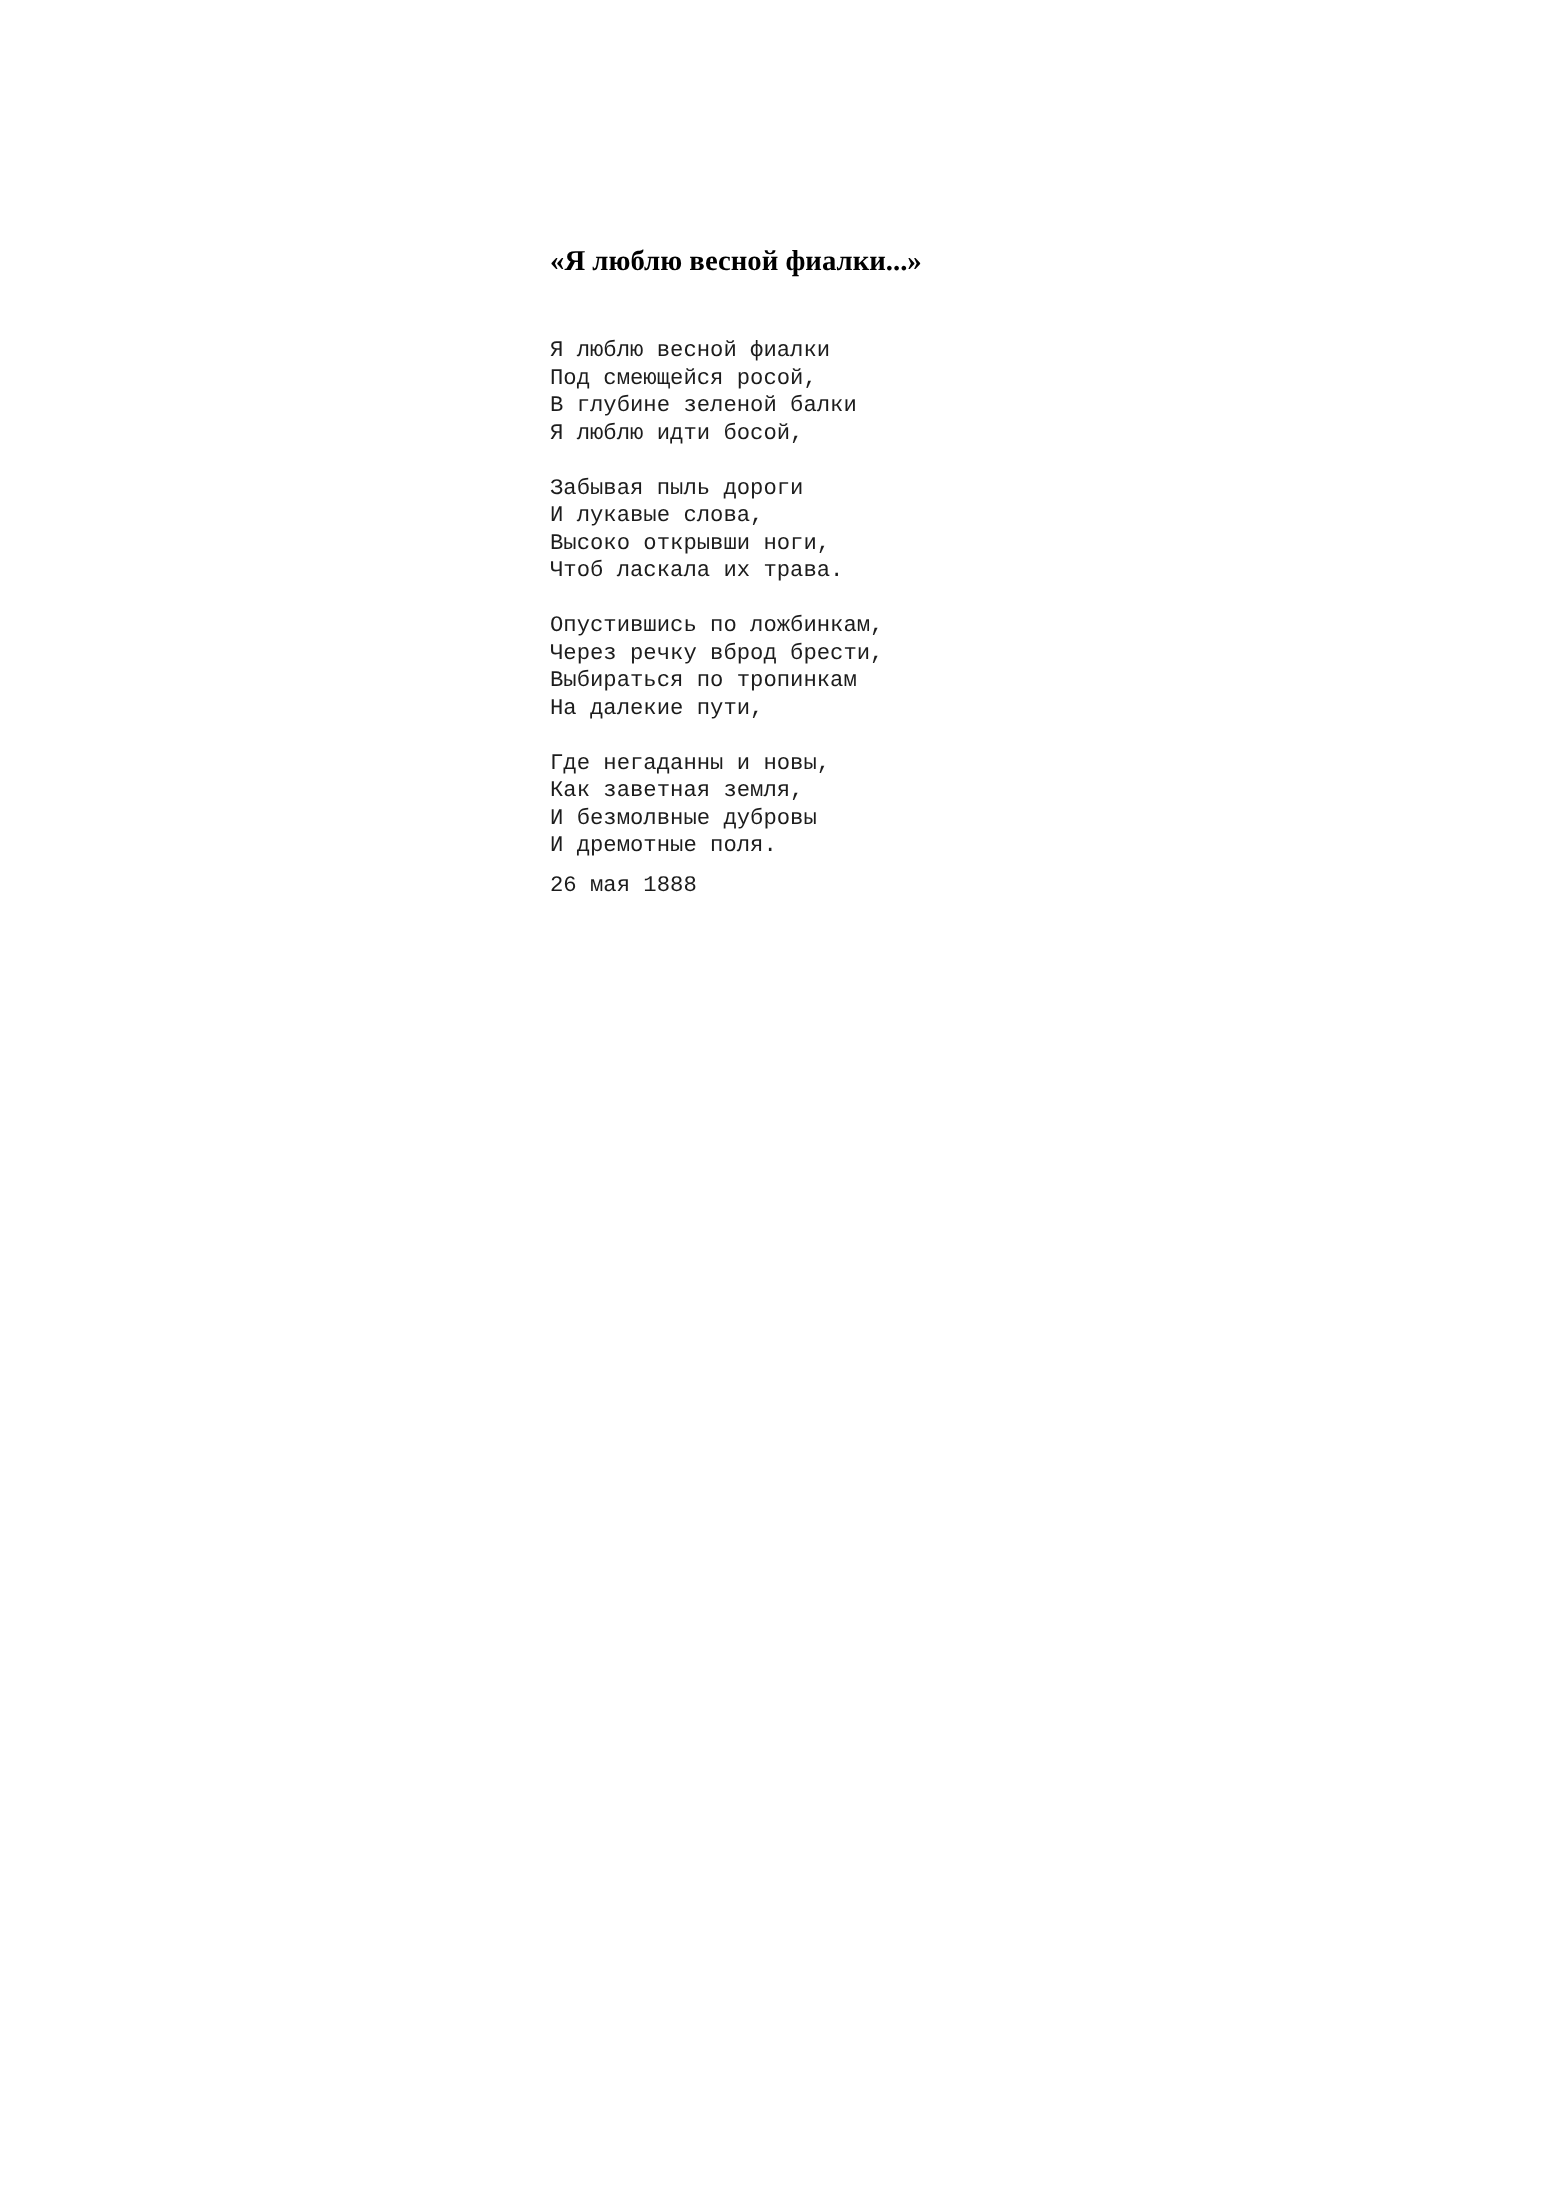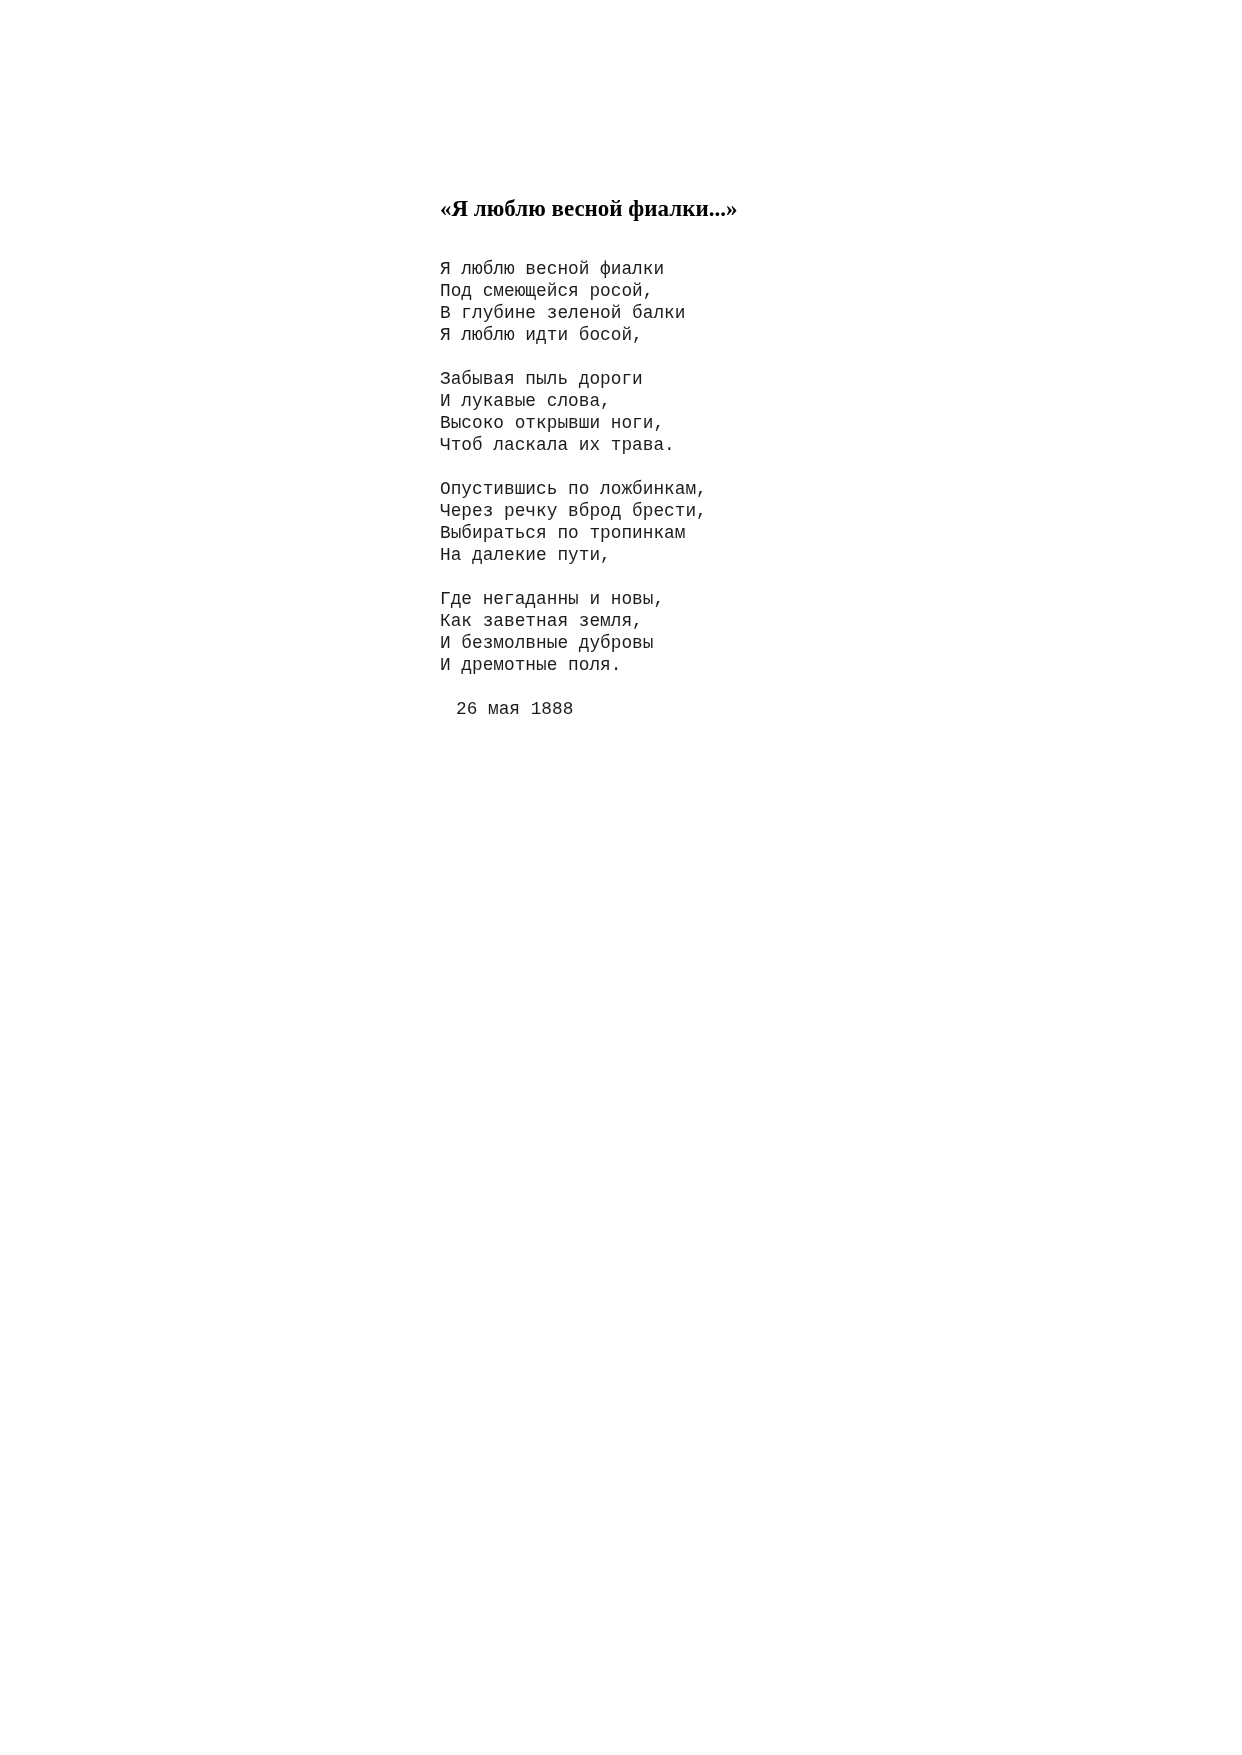--- a/index.html
+++ b/index.html
@@ -30,36 +30,35 @@
     position: absolute;
     left: 440px;
     top: 258px;
     font-family: "Liberation Mono", "DejaVu Sans Mono", monospace;
     font-size: 17.8px;
     line-height: 22px;
     color: #1c1c1c;
     white-space: pre;
   }
   .stanza {
-    margin: 0 0 22px 0;
+    margin: 12px 0 22px 0;
     padding: 0;
   }
   .poem-line {
     height: 22px;
   }
   .poem-date {
     position: absolute;
     left: 440px;
     top: 698px;
     font-family: "Liberation Mono", "DejaVu Sans Mono", monospace;
     font-size: 17.8px;
     line-height: 22px;
     color: #1c1c1c;
     white-space: pre;
-    margin-left: 16px;
   }
 </style>
 </head>
 <body>
 
 <div class="page">
   <h1 class="poem-title">«Я люблю весной фиалки...»</h1>
 
   <div class="poem-body" id="poem-body"><div class="stanza"><div class="poem-line">Я люблю весной фиалки</div><div class="poem-line">Под смеющейся росой,</div><div class="poem-line">В глубине зеленой балки</div><div class="poem-line">Я люблю идти босой,</div></div><div class="stanza"><div class="poem-line">Забывая пыль дороги</div><div class="poem-line">И лукавые слова,</div><div class="poem-line">Высоко открывши ноги,</div><div class="poem-line">Чтоб ласкала их трава.</div></div><div class="stanza"><div class="poem-line">Опустившись по ложбинкам,</div><div class="poem-line">Через речку вброд брести,</div><div class="poem-line">Выбираться по тропинкам</div><div class="poem-line">На далекие пути,</div></div><div class="stanza"><div class="poem-line">Где негаданны и новы,</div><div class="poem-line">Как заветная земля,</div><div class="poem-line">И безмолвные дубровы</div><div class="poem-line">И дремотные поля.</div></div></div>
 

